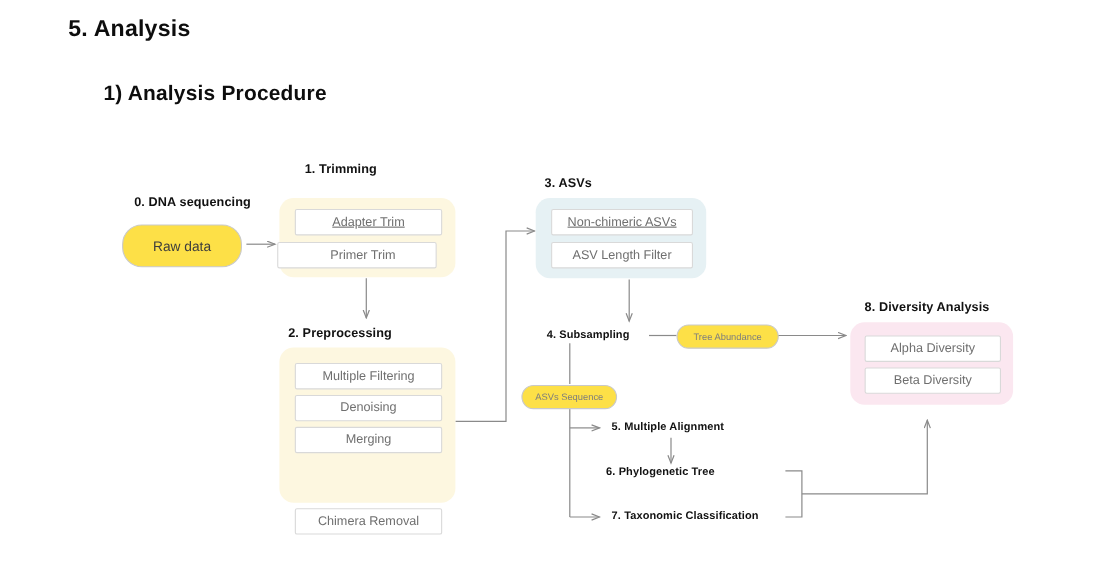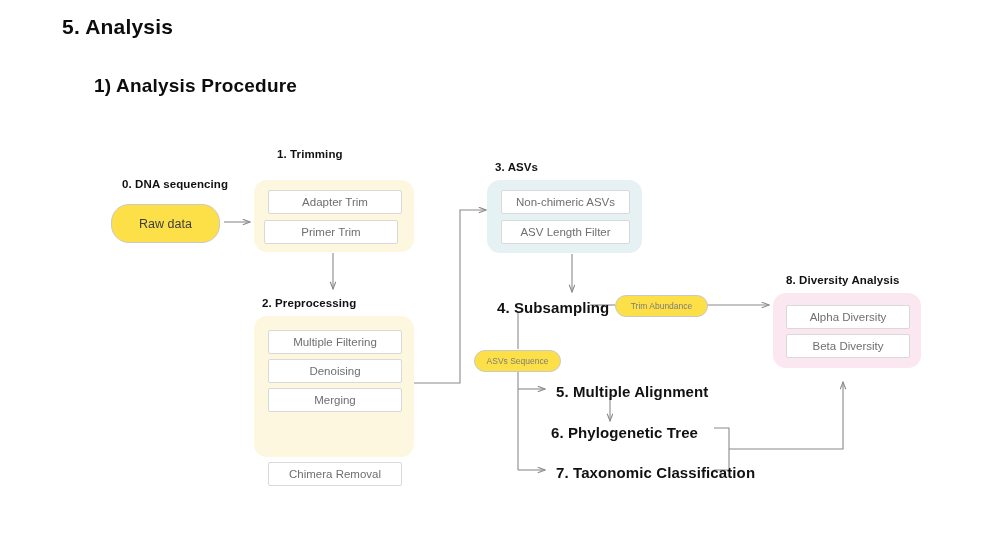--- a/index.html
+++ b/index.html
@@ -56,21 +56,21 @@
     border:1px solid #c9c9c9;
     border-radius:18px;
     display:flex;align-items:center;justify-content:center;
     white-space:nowrap;
   }
   .pill.big{font-size:12.5px;color:#3d3d3d;}
   .pill.small{font-size:8.5px;color:#7d7d7d;}
 
   
   .step{
-    position:absolute;font-size:15px;font-weight:bold;color:#111;
+    position:absolute;font-size:10px;font-weight:bold;color:#111;
     white-space:nowrap;letter-spacing:.1px;
   }
 </style>
 </head>
 <body>
 
 <div class="page">
 
   <div class="h-main">5. Analysis</div>
   <div class="h-sub">1) Analysis Procedure</div>
@@ -109,37 +109,37 @@
         <path d="M714,428 L729,428 L729,470 L714,470"></path>
         <path d="M729,449 L843,449 L843,382" marker-end="url(#ah)"></path>
       </g>
     </svg>
 
     <div class="stage-label" style="left:122px;top:178px;">0. DNA sequencing</div>
     <div class="pill big" style="left:111px;top:204px;width:107px;height:37px;">Raw data</div>
 
     <div class="stage-label" style="left:262px;top:148px;margin-left:15px;">1. Trimming</div>
     <div class="group yellow" style="left:254px;top:180px;width:160px;height:72px;"></div>
-    <div class="item" style="left:268px;top:190px;width:132px;height:22px;">Adapter Trim</div>
-    <div class="item" style="left:264px;top:220px;width:132px;height:22px;">Primer Trim</div>
+    <div class="item" style="left:268px;top:190px;width:132px;height:22px;text-decoration:underline;">Adapter Trim</div>
+    <div class="item" style="left:252px;top:220px;width:132px;height:22px;padding-left:11px;">Primer Trim</div>
 
     <div class="stage-label" style="left:262px;top:297px;">2. Preprocessing</div>
     <div class="group yellow" style="left:254px;top:316px;width:160px;height:141px;"></div>
     <div class="item" style="left:268px;top:330px;width:132px;height:22px;">Multiple Filtering</div>
     <div class="item" style="left:268px;top:359px;width:132px;height:22px;">Denoising</div>
     <div class="item" style="left:268px;top:388px;width:132px;height:22px;">Merging</div>
     <div class="item" style="left:268px;top:418px;width:132px;height:22px;margin-top:44px;">Chimera Removal</div>
 
     <div class="stage-label" style="left:495px;top:161px;">3. ASVs</div>
     <div class="group blue" style="left:487px;top:180px;width:155px;height:73px;"></div>
-    <div class="item" style="left:501px;top:190px;width:127px;height:22px;">Non-chimeric ASVs</div>
+    <div class="item" style="left:501px;top:190px;width:127px;height:22px;text-decoration:underline;">Non-chimeric ASVs</div>
     <div class="item" style="left:501px;top:220px;width:127px;height:22px;">ASV Length Filter</div>
 
     <div class="step" style="left:497px;top:299px;">4. Subsampling</div>
-    <div class="pill small" style="left:615px;top:295px;width:91px;height:20px;">Trim Abundance</div>
+    <div class="pill small" style="left:615px;top:295px;width:91px;height:20px;">Tree Abundance</div>
     <div class="pill small" style="left:474px;top:350px;width:85px;height:20px;">ASVs Sequence</div>
 
     <div class="step" style="left:556px;top:383px;">5. Multiple Alignment</div>
     <div class="step" style="left:551px;top:424px;">6. Phylogenetic Tree</div>
     <div class="step" style="left:556px;top:464px;text-align:right;">7. Taxonomic Classification</div>
 
     <div class="stage-label" style="left:786px;top:274px;">8. Diversity Analysis</div>
     <div class="group pink" style="left:773px;top:293px;width:148px;height:75px;"></div>
     <div class="item" style="left:786px;top:305px;width:122px;height:22px;">Alpha Diversity</div>
     <div class="item" style="left:786px;top:334px;width:122px;height:22px;">Beta Diversity</div>

